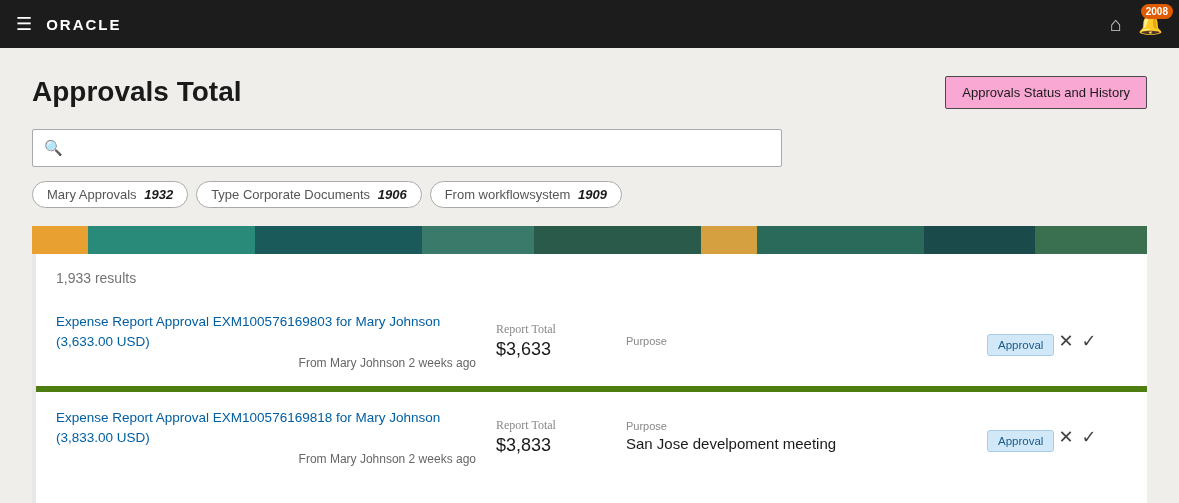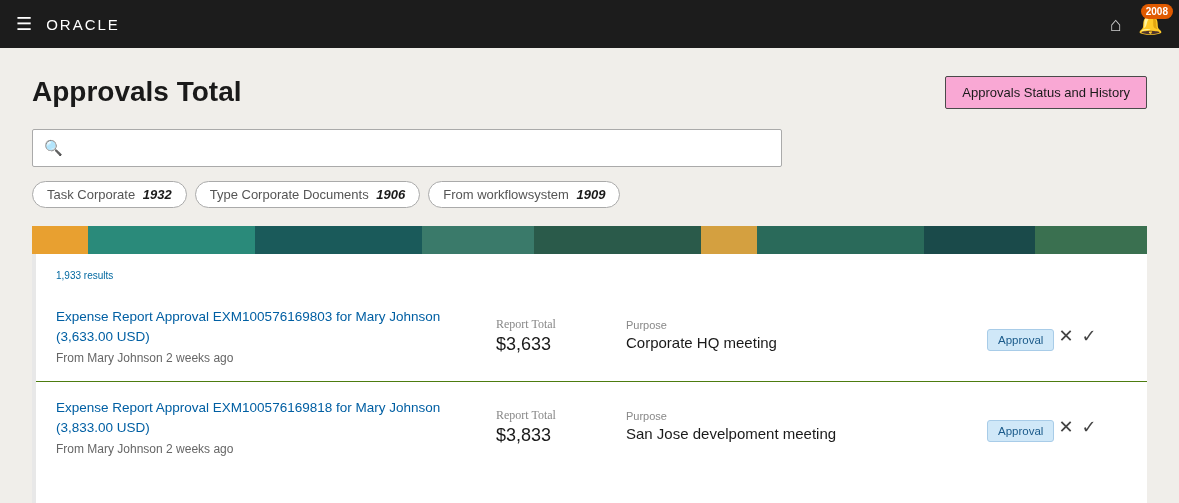--- a/index.html
+++ b/index.html
@@ -20,21 +20,21 @@
       gap: 14px;
     }
     .hamburger-icon {
       color: #ffffff;
       font-size: 18px;
       cursor: pointer;
     }
     .oracle-logo {
       color: #ffffff;
       font-size: 15px;
-      font-weight: normal;
+      font-weight: bold;
       letter-spacing: 2px;
     }
     .topnav-right {
       display: flex;
       align-items: center;
       gap: 16px;
     }
     .home-icon {
       color: #cccccc;
       font-size: 20px;
@@ -165,50 +165,51 @@
 
     
     .results-area {
       background: #ffffff;
       border-left: 4px solid #e8e8e8;
       padding: 0;
       min-height: 320px;
     }
     .results-count {
       padding: 16px 20px 10px 20px;
-      font-size: 10px;
-      color: #0369a1;
+      font-size: 14px;
+      color: #737373;
     }
 
     
     .result-row {
       display: flex;
       align-items: center;
       padding: 16px 20px;
-      border-bottom: 1px solid #4d7c0f;
+      border-bottom: 6px solid #4d7c0f;
       gap: 0;
     }
     .result-row:last-child {
       border-bottom: none;
     }
     .row-main {
       flex: 0 0 440px;
       padding-right: 20px;
     }
     .row-title-link {
       color: #005fa3;
       font-size: 13.5px;
       text-decoration: none;
       cursor: pointer;
       line-height: 1.4;
     }
     .row-subtitle {
       font-size: 12px;
       color: #666;
       margin-top: 4px;
+      text-align: right;
     }
     .row-amount-block {
       flex: 0 0 130px;
       padding-right: 20px;
     }
     .row-amount-label {
       font-size: 12px;
       color: #888;
       font-family: Liberation Serif, serif;
     }
@@ -281,21 +282,21 @@
     <button class="approvals-status-btn">Approvals Status and History</button>
   </div>
 
   <div class="search-container">
     <span class="search-icon-wrap">🔍</span>
     <input type="text" class="search-input" style="">
   </div>
 
   <div class="filter-chips">
     <div class="chip">
-      <span class="chip-label">Task Corporate</span>
+      <span class="chip-label">Mary Approvals</span>
       <span class="chip-value">&nbsp;1932</span>
     </div>
     <div class="chip">
       <span class="chip-label">Type Corporate Documents</span>
       <span class="chip-value">&nbsp;1906</span>
     </div>
     <div class="chip">
       <span class="chip-label">From workflowsystem</span>
       <span class="chip-value">&nbsp;1909</span>
     </div>
@@ -310,21 +311,20 @@
       <div class="row-main">
         <a class="row-title-link">Expense Report Approval EXM100576169803 for Mary Johnson (3,633.00 USD)</a>
         <div class="row-subtitle">From Mary Johnson 2 weeks ago</div>
       </div>
       <div class="row-amount-block">
         <div class="row-amount-label">Report Total</div>
         <div class="row-amount-value">$3,633</div>
       </div>
       <div class="row-purpose-block">
         <div class="row-purpose-label">Purpose</div>
-        <div class="row-purpose-value">Corporate HQ meeting</div>
       </div>
       <div class="row-actions">
         <span class="approval-badge">Approval</span>
         <button class="action-btn" title="Reject">✕</button>
         <button class="action-btn" title="Approve">✓</button>
       </div>
     </div>
 
     <div class="result-row">
       <div class="row-main">

